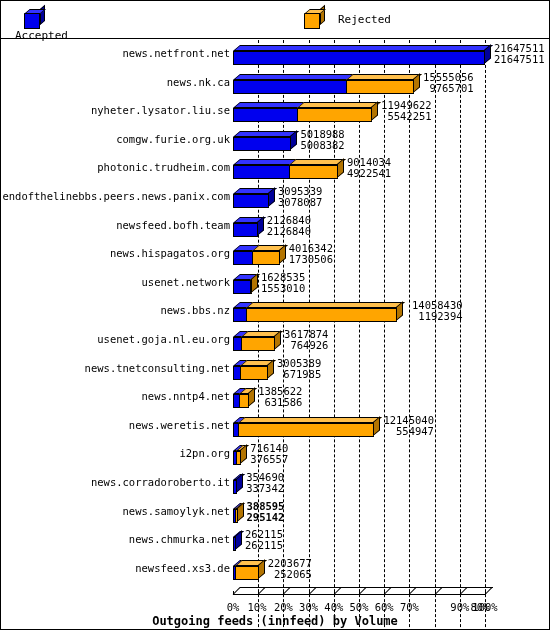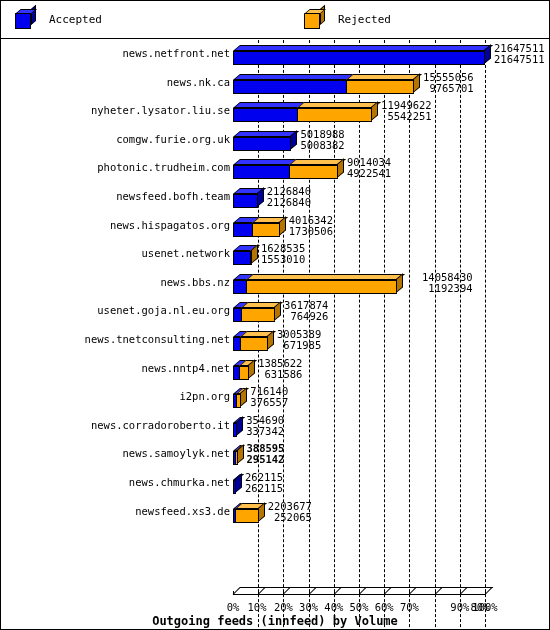--- a/index.html
+++ b/index.html
@@ -8,21 +8,21 @@
     background:#ffffff;
     font-family:"DejaVu Sans Mono","Liberation Mono",monospace;
     color:#000;
   }
   #app{position:relative;width:550px;height:630px;box-sizing:border-box;border:1px solid #000;}
 
   
   #legend{position:absolute;left:0;top:0;width:548px;height:38px;
           border-bottom:1px solid #000;box-sizing:border-box;}
   .leg{position:absolute;top:8px;display:flex;align-items:center;}
-  .leg.a{left:14px;}
+  .leg.a{left:14px;flex-direction:column;}
   .leg.b{left:303px;}
   .swatch{position:relative;width:20px;height:20px;margin-right:14px;}
   .swatch .face{position:absolute;left:0;top:4px;width:16px;height:16px;
        border:1px solid #000;box-sizing:border-box;}
   .swatch .side{position:absolute;left:16px;top:0px;width:5px;height:16px;
        border:1px solid #000;box-sizing:border-box;
        transform:skewY(-40deg);transform-origin:left bottom;}
   .swatch .topf{position:absolute;left:0px;top:0px;width:16px;height:5px;
        border:1px solid #000;box-sizing:border-box;
        transform:skewX(-50deg);transform-origin:left bottom;}
@@ -174,20 +174,33 @@
               <span class="stop" style="width: 49.6293px; background: rgb(255, 192, 77);"></span>
             </div>
             <div class="segside" style="left: 103.933px; top: 5px; background: rgb(179, 116, 0);"></div>
           </div>
           <div class="vals" style="left: 345.933px;">
             <div>9014034</div>
             <div>4922541</div>
           </div>
         </div>
         <div class="row">
+          <div class="cat">endofthelinebbs.peers.news.panix.com</div>
+          <div class="barwrap">
+            <div class="seg" style="left: 0px; width: 35.8322px; background: rgb(0, 0, 238);">
+              <span class="stop" style="width: 36.8322px; background: rgb(51, 51, 255);"></span>
+            </div>
+            <div class="segside" style="left: 35.033px; top: 5px; background: rgb(0, 0, 153);"></div>
+          </div>
+          <div class="vals" style="left: 277.033px;">
+            <div>3095339</div>
+            <div>3078087</div>
+          </div>
+        </div>
+        <div class="row">
           <div class="cat">newsfeed.bofh.team</div>
           <div class="barwrap">
             <div class="seg" style="left: 0px; width: 24.7587px; background: rgb(0, 0, 238);">
               <span class="stop" style="width: 25.7587px; background: rgb(51, 51, 255);"></span>
             </div>
             <div class="segside" style="left: 23.7587px; top: 5px; background: rgb(0, 0, 153);"></div>
           </div>
           <div class="vals" style="left: 265.759px;">
             <div>2126840</div>
             <div>2126840</div>
@@ -229,21 +242,21 @@
           <div class="cat">news.bbs.nz</div>
           <div class="barwrap">
             <div class="seg" style="left: 0px; width: 13.8807px; background: rgb(0, 0, 238);">
               <span class="stop" style="width: 14.8807px; background: rgb(51, 51, 255);"></span>
             </div>
             <div class="seg" style="left: 12.8807px; width: 150.774px; background: rgb(255, 165, 0);">
               <span class="stop" style="width: 151.774px; background: rgb(255, 192, 77);"></span>
             </div>
             <div class="segside" style="left: 162.655px; top: 5px; background: rgb(179, 116, 0);"></div>
           </div>
-          <div class="vals" style="left: 421px;">
+          <div class="vals" style="left: 411px;">
             <div>14058430</div>
             <div>1192394</div>
           </div>
         </div>
         <div class="row">
           <div class="cat">usenet.goja.nl.eu.org</div>
           <div class="barwrap">
             <div class="seg" style="left: 0px; width: 8.90455px; background: rgb(0, 0, 238);">
               <span class="stop" style="width: 9.90455px; background: rgb(51, 51, 255);"></span>
             </div>
@@ -280,20 +293,36 @@
               <span class="stop" style="width: 8.35233px; background: rgb(51, 51, 255);"></span>
             </div>
             <div class="seg" style="left: 6.35233px; width: 9.77778px; background: rgb(255, 165, 0);">
               <span class="stop" style="width: 10.7778px; background: rgb(255, 192, 77);"></span>
             </div>
             <div class="segside" style="left: 15.1301px; top: 5px; background: rgb(179, 116, 0);"></div>
           </div>
           <div class="vals" style="left: 257.13px;">
             <div>1385622</div>
             <div>631586</div>
+          </div>
+        </div>
+        <div class="row">
+          <div class="cat">news.weretis.net</div>
+          <div class="barwrap">
+            <div class="seg" style="left: 0px; width: 6.46017px; background: rgb(0, 0, 238);">
+              <span class="stop" style="width: 7.46017px; background: rgb(51, 51, 255);"></span>
+            </div>
+            <div class="seg" style="left: 5.46017px; width: 135.921px; background: rgb(255, 165, 0);">
+              <span class="stop" style="width: 136.921px; background: rgb(255, 192, 77);"></span>
+            </div>
+            <div class="segside" style="left: 140.381px; top: 5px; background: rgb(179, 116, 0);"></div>
+          </div>
+          <div class="vals" style="left: 382.381px;">
+            <div>12145040</div>
+            <div>554947</div>
           </div>
         </div>
         <div class="row">
           <div class="cat">i2pn.org</div>
           <div class="barwrap">
             <div class="seg" style="left: 0px; width: 4.38352px; background: rgb(0, 0, 238);">
               <span class="stop" style="width: 5.38352px; background: rgb(51, 51, 255);"></span>
             </div>
             <div class="seg" style="left: 3.38352px; width: 4.95311px; background: rgb(255, 165, 0);">
               <span class="stop" style="width: 5.95311px; background: rgb(255, 192, 77);"></span>

